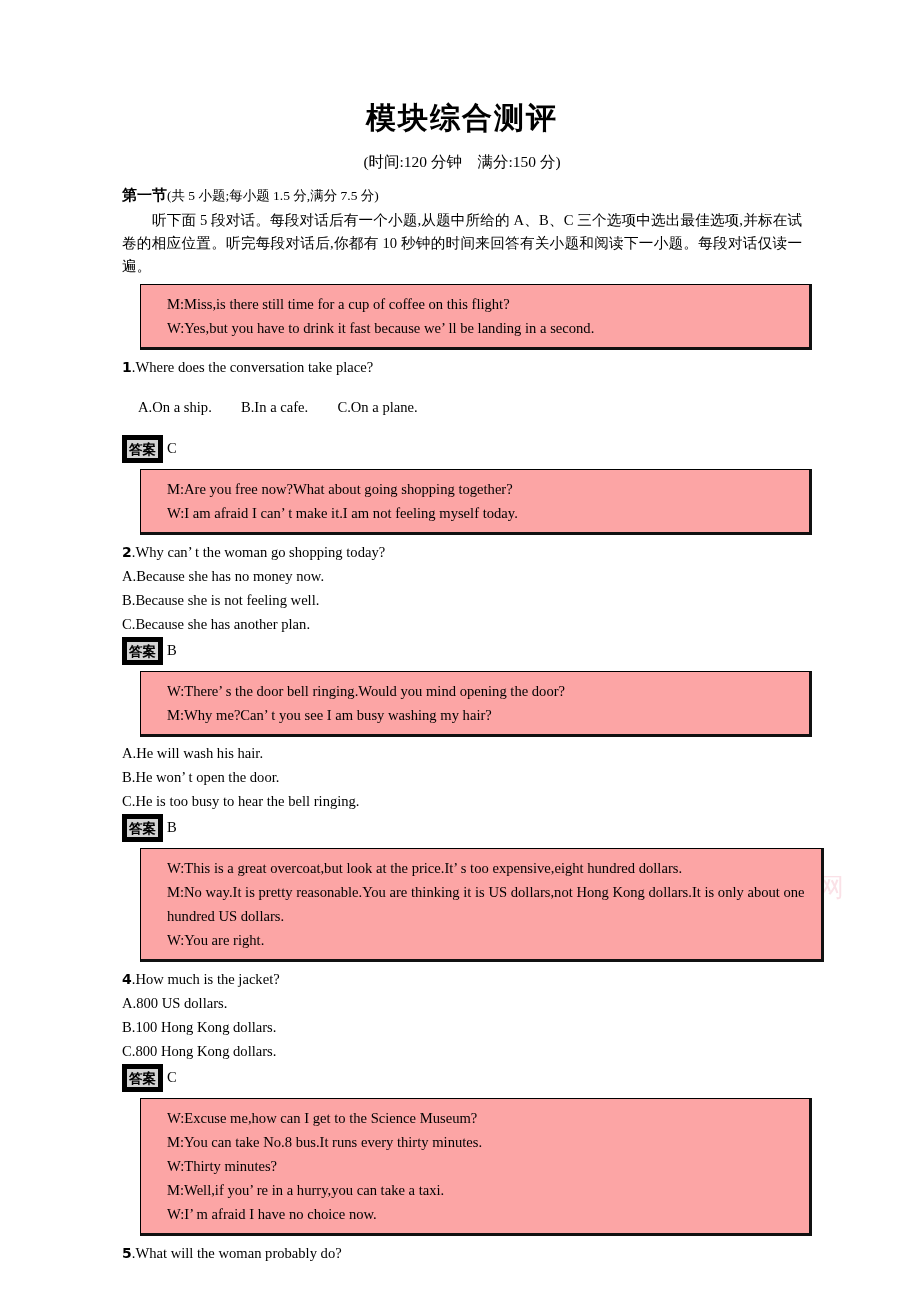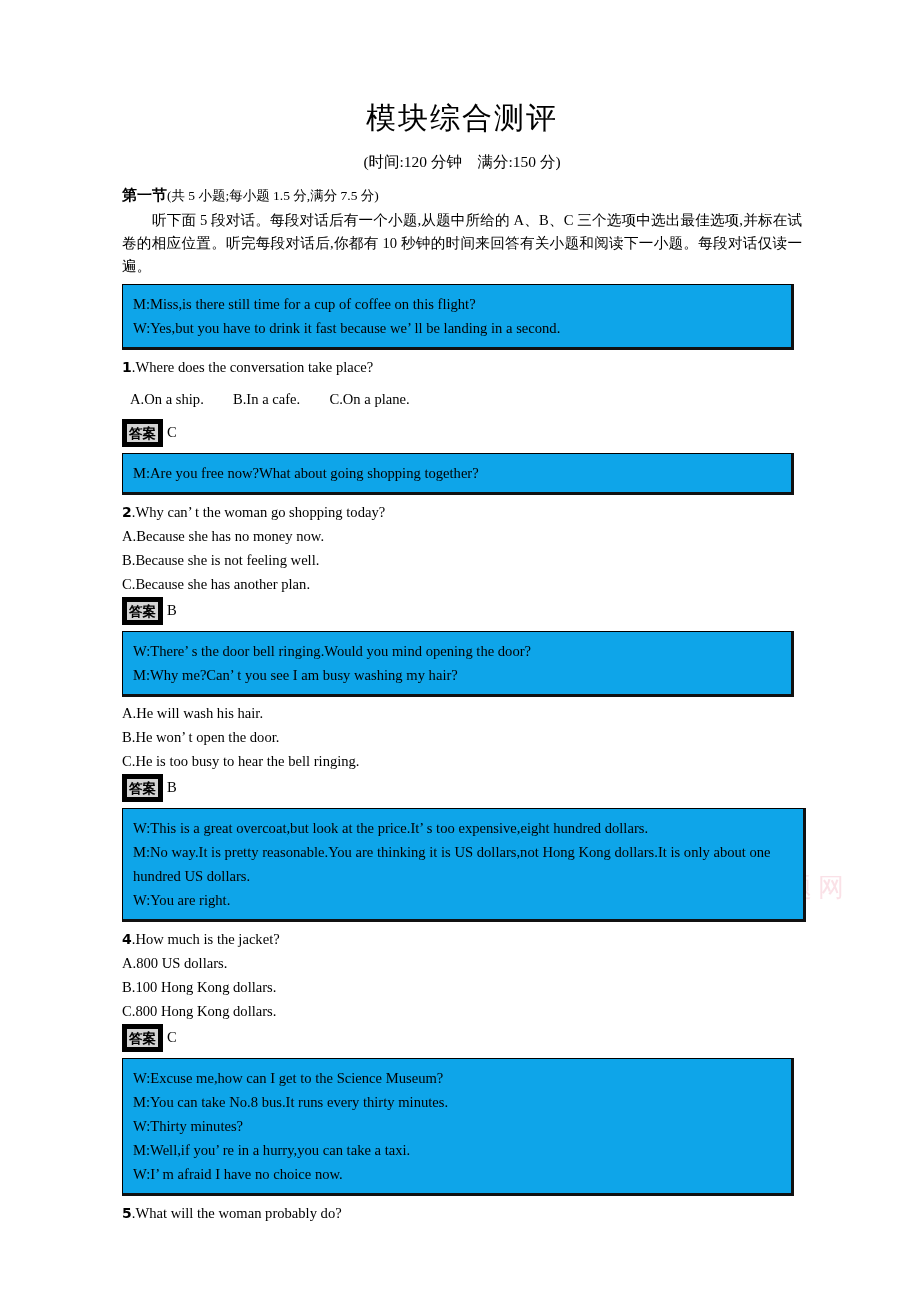--- a/index.html
+++ b/index.html
@@ -27,21 +27,21 @@
   .content {
     position: absolute;
     left: 122px;
     top: 98px;
     width: 680px;
   }
 
   
   .doc-title {
     font-family: "DejaVu Sans", "Liberation Sans", sans-serif;
-    font-weight: normal;
+    font-weight: bold;
     font-size: 30px;
     line-height: 40px;
     text-align: center;
     letter-spacing: 2px;
     margin: 0 0 14px 0;
   }
   .doc-subtitle {
     font-size: 15.5px;
     line-height: 20px;
     text-align: center;
@@ -68,29 +68,29 @@
   .intro {
     font-size: 14.6px;
     line-height: 23px;
     text-align: justify;
     text-indent: 30px;
     margin: 2px 0 6px 0;
   }
 
   
   .dlg-wrap {
-    margin: 6px 0 4px 0;
+    margin: 6px 0 4px 18px;
     width: 672px;
     box-sizing: border-box;
     border-top: 1px solid #000;
     border-left: 1px solid #000;
     border-right: 3px solid #111;
     border-bottom: 3px solid #111;
-    background: #0ea5e9;
-    padding: 7px 10px 7px 10px;
+    background: #fca5a5;
+    padding: 7px 10px 7px 26px;
   }
   .dlg-wrap.wide {
     width: 684px;
   }
   .dlg-line {
     font-size: 14.6px;
     line-height: 24px;
     margin: 0;
     white-space: normal;
   }
@@ -108,21 +108,21 @@
   }
   .opt-line {
     font-size: 14.6px;
     line-height: 24px;
     margin: 0;
     white-space: pre;
   }
   .opt-inline {
     font-size: 14.6px;
     line-height: 24px;
-    margin: 8px;
+    margin: 16px;
     white-space: pre;
   }
 
   
   .ans-row {
     margin: 1px 0 0 0;
     line-height: 22px;
     font-size: 14.6px;
   }
   .ans-badge {
@@ -177,20 +177,21 @@
     <div class="dlg-wrap">
       <p class="dlg-line">M:Miss,is there still time for a cup of coffee on this flight?</p>
       <p class="dlg-line">W:Yes,but you have to drink it fast because we’ ll be landing in a second.</p>
     </div>
     <p class="q-stem"><span class="qnum">1</span><span>.Where does the conversation take place?</span></p>
     <p class="opt-inline">A.On a ship.        B.In a cafe.        C.On a plane.</p>
     <p class="ans-row"><span class="ans-badge">答案</span><span class="ans-val">C</span></p>
 
     <div class="dlg-wrap">
       <p class="dlg-line">M:Are you free now?What about going shopping together?</p>
+      <p class="dlg-line">W:I am afraid I can’ t make it.I am not feeling myself today.</p>
     </div>
     <p class="q-stem"><span class="qnum">2</span><span>.Why can’ t the woman go shopping today?</span></p>
     <p class="opt-line">A.Because she has no money now.</p>
     <p class="opt-line">B.Because she is not feeling well.</p>
     <p class="opt-line">C.Because she has another plan.</p>
     <p class="ans-row"><span class="ans-badge">答案</span><span class="ans-val">B</span></p>
 
     <div class="dlg-wrap">
       <p class="dlg-line">W:There’ s the door bell ringing.Would you mind opening the door?</p>
       <p class="dlg-line">M:Why me?Can’ t you see I am busy washing my hair?</p>

